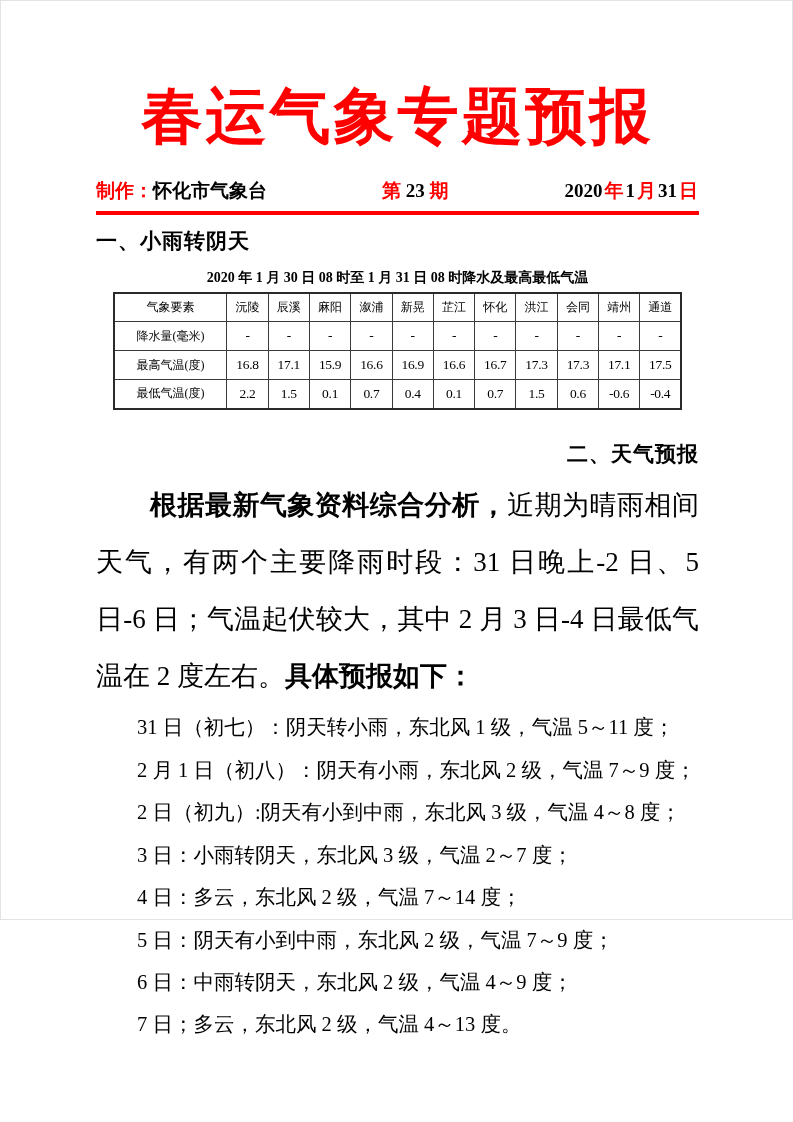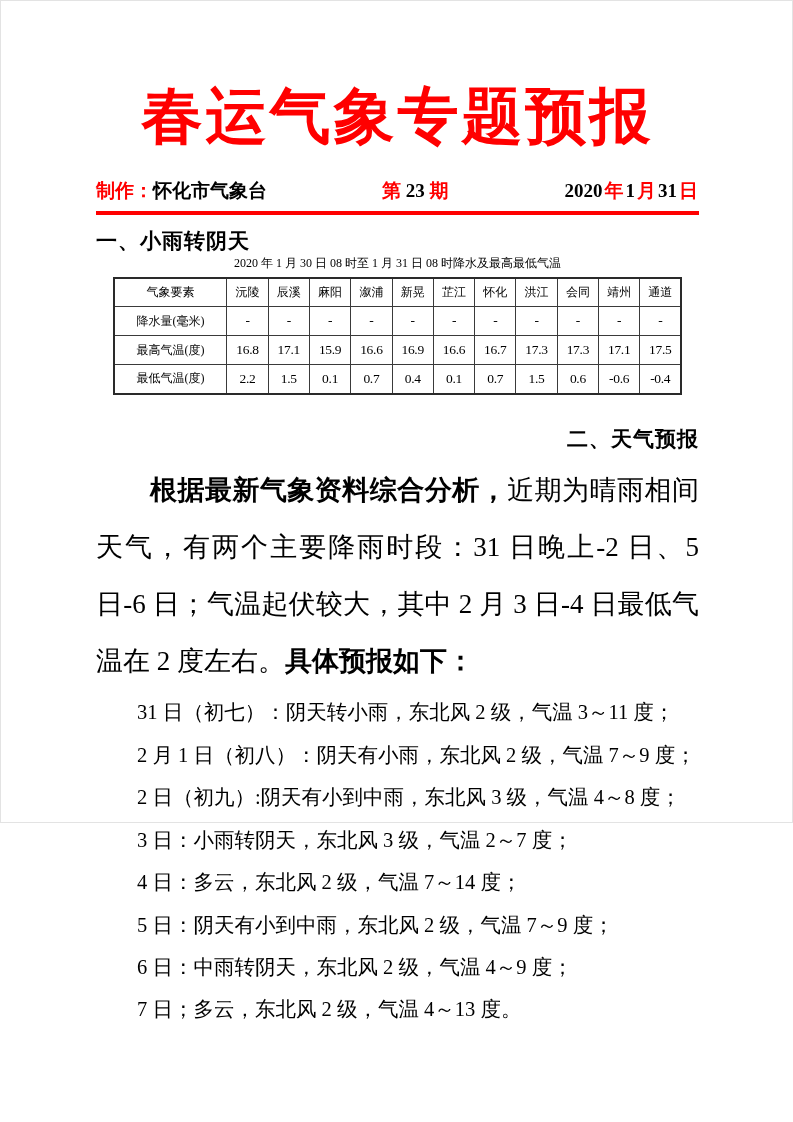--- a/index.html
+++ b/index.html
@@ -4,21 +4,21 @@
 <style>
   * { margin: 0; padding: 0; box-sizing: border-box; }
   html, body { width: 793px; height: 1122px; }
   body {
     background: #ffffff;
     font-family: "Liberation Serif", "DejaVu Serif", serif;
     color: #000;
     overflow: hidden;
   }
   .page {
-    width: 793px; height: 823px;
+    width: 793px; height: 920px;
     background: #fff;
     border: 1px solid #e3e3e3;
     padding: 76px 93px 0 95px;
     position: relative;
   }
   .doc-title {
     text-align: center;
     color: #ff0000;
     font-size: 61px;
     font-weight: bold;
@@ -41,23 +41,24 @@
     margin-top: 7px;
     border-bottom: 4px solid #ff0000;
   }
   .section-heading {
     margin-top: 12px;
     font-size: 21px;
     font-weight: bold;
     letter-spacing: 1px;
   }
   .table-title {
+    margin-top: 14px;
     text-align: center;
-    font-size: 12px;
-    font-weight: normal;
+    font-size: 14px;
+    font-weight: bold;
   }
   table.weather {
     margin: 5px auto 0 auto;
     border-collapse: collapse;
     table-layout: fixed;
     width: 567px;
   }
   table.weather th, table.weather td {
     border: 1px solid #3a3a3a;
     height: 29px;
@@ -188,21 +189,21 @@
       <td class="num">-0.4</td>
     </tr>
   </tbody>
     </table>
 
   <div class="section-heading section2-heading">二、天气预报</div>
 
   <p class="intro"><b>根据最新气象资料综合分析，</b><span>近期为晴雨相间天气，有两个主要降雨时段：31 日晚上-2 日、5 日-6 日；气温起伏较大，其中 2 月 3 日-4 日最低气温在 2 度左右。</span><b>具体预报如下：</b></p>
 
   <div class="forecast">
-    <p>31 日（初七）：阴天转小雨，东北风 2 级，气温 3～11 度；</p>
+    <p>31 日（初七）：阴天转小雨，东北风 1 级，气温 5～11 度；</p>
     <p>2 月 1 日（初八）：阴天有小雨，东北风 2 级，气温 7～9 度；</p>
     <p>2 日（初九）:阴天有小到中雨，东北风 3 级，气温 4～8 度；</p>
     <p>3 日：小雨转阴天，东北风 3 级，气温 2～7 度；</p>
     <p>4 日：多云，东北风 2 级，气温 7～14 度；</p>
     <p>5 日：阴天有小到中雨，东北风 2 级，气温 7～9 度；</p>
     <p>6 日：中雨转阴天，东北风 2 级，气温 4～9 度；</p>
     <p>7 日；多云，东北风 2 级，气温 4～13 度。</p>
   </div>
 
 </div>

